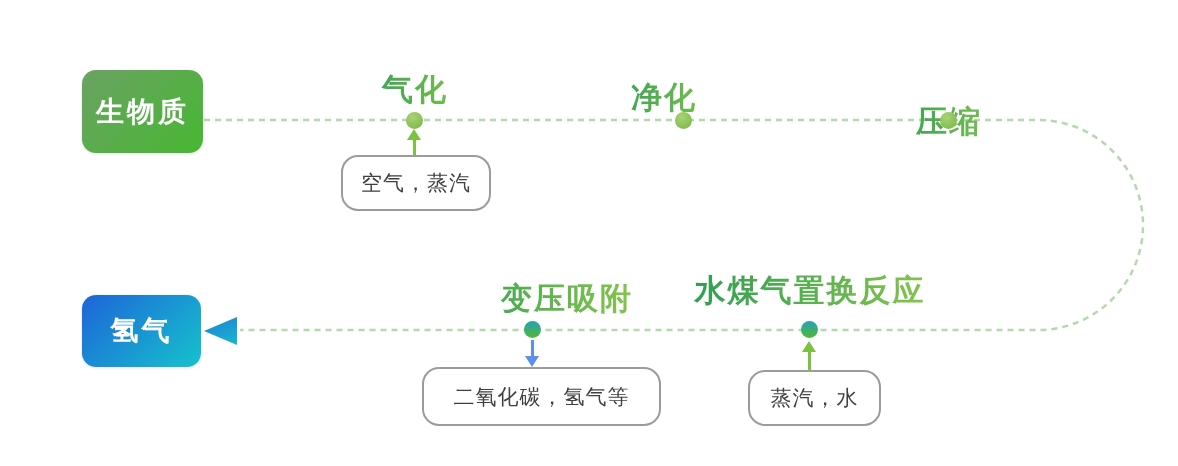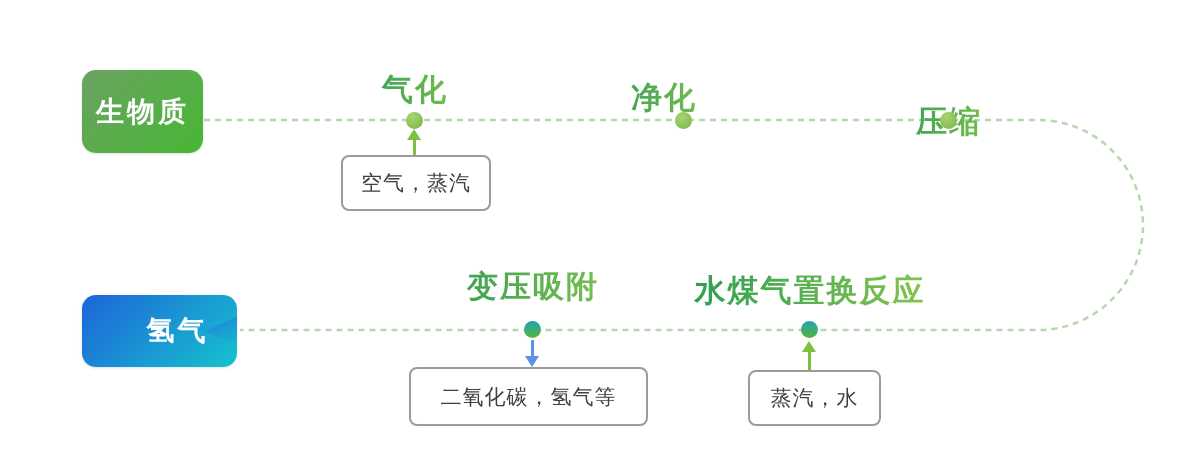--- a/index.html
+++ b/index.html
@@ -22,68 +22,68 @@
     color: #ffffff;
     font-weight: bold;
     font-size: 28px;
     letter-spacing: 3px;
     border-radius: 14px;
     box-shadow: 0 1px 3px rgba(0,0,0,0.12);
   }
   #node-biomass  { left: 82px; top: 70px;  width: 121px; height: 83px;
                    background: linear-gradient(135deg, #6ba263 0%, #47b732 100%); }
   #node-hydrogen { left: 82px; top: 295px; width: 119px; height: 72px;
-                   background: linear-gradient(135deg, #1d65d8 0%, #16c2ce 100%); padding-left: 36px; }
+                   background: linear-gradient(135deg, #1d65d8 0%, #16c2ce 100%); }
 
   
   .step-label {
     position: absolute;
     font-weight: bold;
     font-size: 31px;
     letter-spacing: 2px;
     text-align: center;
     color: #4caf50;
     background: linear-gradient(90deg, #2f9e52 0%, #85c44e 100%);
     -webkit-background-clip: text;
     background-clip: text;
     -webkit-text-fill-color: transparent;
     white-space: nowrap;
   }
   #label-gasification { left: 355px; top: 69px;  width: 120px; }
   #label-purification { left: 604px; top: 69px;  width: 120px; margin-top: 8px; }
   #label-compression  { left: 889px; top: 69px;  width: 120px; margin-top: 32px; }
-  #label-psa          { left: 433px; top: 266px; width: 200px; }
+  #label-psa          { left: 433px; top: 278px; width: 200px; text-align: right; }
   #label-shift        { left: 690px; top: 270px; width: 240px; }
 
   
   .dot { position: absolute; width: 17px; height: 17px; border-radius: 50%; }
   .dot-top    { background: radial-gradient(circle at 38% 30%, #a8d375 0%, #7eb94a 85%); }
   .dot-bottom { background: linear-gradient(180deg, #29a4ad 10%, #4eb53e 90%); }
   #dot-gasification { left: 406px; top: 112px; }
   #dot-purification { left: 675px; top: 112px; }
   #dot-compression  { left: 940px; top: 112px; }
   #dot-psa          { left: 524px; top: 321px; }
   #dot-shift        { left: 801px; top: 321px; }
 
   
   .anno-box {
     position: absolute;
     background: #ffffff;
     border: 2px solid #9b9b9b;
-    border-radius: 8px;
+    border-radius: 17px;
     display: flex;
     align-items: center;
     justify-content: center;
     font-size: 21px;
     letter-spacing: 1px;
     color: #404040;
     white-space: nowrap;
   }
   #box-air   { left: 341px; top: 155px; width: 146px; height: 52px; }
-  #box-co2   { left: 409px; top: 367px; width: 235px; height: 55px; }
+  #box-co2   { left: 422px; top: 367px; width: 235px; height: 55px; }
   #box-steam { left: 748px; top: 370px; width: 129px; height: 52px; }
 
   
   .stem { position: absolute; width: 3px; }
   .stem-green { background: #7cc13f; }
   .stem-blue  { background: #5e8fee; }
   #stem-air   { left: 413px; top: 139px; height: 16px; }
   #stem-psa   { left: 531px; top: 340px; height: 17px; }
   #stem-shift { left: 808px; top: 351px; height: 19px; }
 

